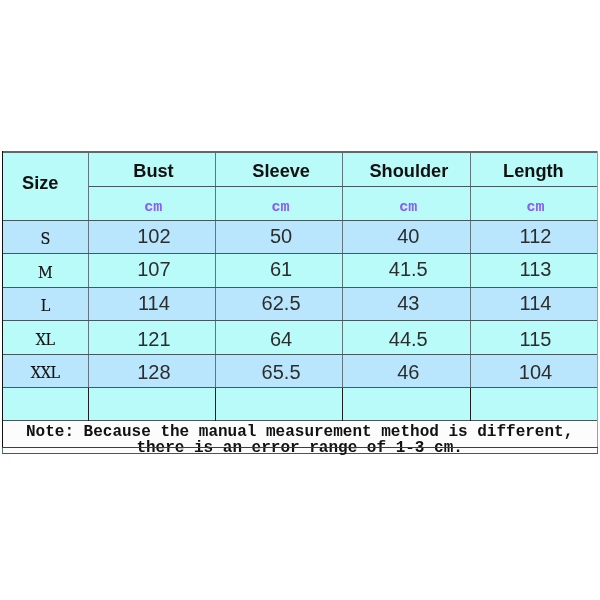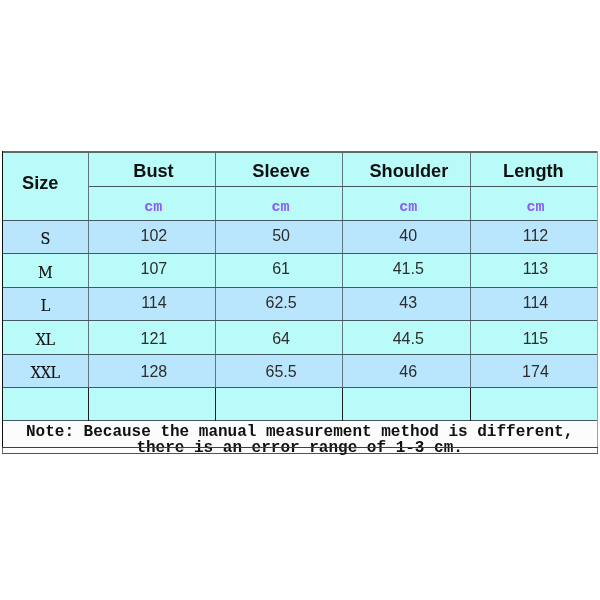--- a/index.html
+++ b/index.html
@@ -91,21 +91,21 @@
     font-stretch: condensed;
     font-size: 16px;
     letter-spacing: -0.35px;
     color: #141414;
     -webkit-text-stroke: 0.16px #141414;
   }
   .size-cell > span { top: 2.6px; }
 
   .val-cell {
     font-family: "Liberation Sans", sans-serif;
-    font-size: 16px;
+    font-size: 20px;
     color: #2d2d2d;
   }
   .val-cell > span { top: -1.3px; left: 1.8px; }
   tr.vshift-a .val-cell > span { top: -1.1px; }
   tr.vshift-b .val-cell > span { top: -1.6px; }
   tr.vshift-c .val-cell > span { top: 2.1px; }
   tr.vshift-d .val-cell > span { top: 1.3px; }
 
   tr.r-odd  td { background: #b9e6fc; }
   tr.r-even td { background: #b9fbf9; }
@@ -190,21 +190,21 @@
           <td class="val-cell c-data" data-name="measurement-cell-sleeve"><span data-name="measurement-value">64</span></td>
           <td class="val-cell c-data" data-name="measurement-cell-shoulder"><span data-name="measurement-value">44.5</span></td>
           <td class="val-cell c-data" data-name="measurement-cell-length"><span data-name="measurement-value">115</span></td>
         </tr>
 
         <tr class="r-odd vshift-d" data-name="table-row">
           <td class="size-cell c-size" data-name="size-label-cell"><span data-name="size-label">XXL</span></td>
           <td class="val-cell c-data" data-name="measurement-cell-bust"><span data-name="measurement-value">128</span></td>
           <td class="val-cell c-data" data-name="measurement-cell-sleeve"><span data-name="measurement-value">65.5</span></td>
           <td class="val-cell c-data" data-name="measurement-cell-shoulder"><span data-name="measurement-value">46</span></td>
-          <td class="val-cell c-data" data-name="measurement-cell-length"><span data-name="measurement-value">174</span></td>
+          <td class="val-cell c-data" data-name="measurement-cell-length"><span data-name="measurement-value">104</span></td>
         </tr>
 
         <tr class="r-blank" data-name="table-spacer-row">
           <td class="c-size" data-name="spacer-cell"></td>
           <td class="c-data" data-name="spacer-cell"></td>
           <td class="c-data" data-name="spacer-cell"></td>
           <td class="c-data" data-name="spacer-cell"></td>
           <td class="c-data" data-name="spacer-cell"></td>
         </tr>
 

